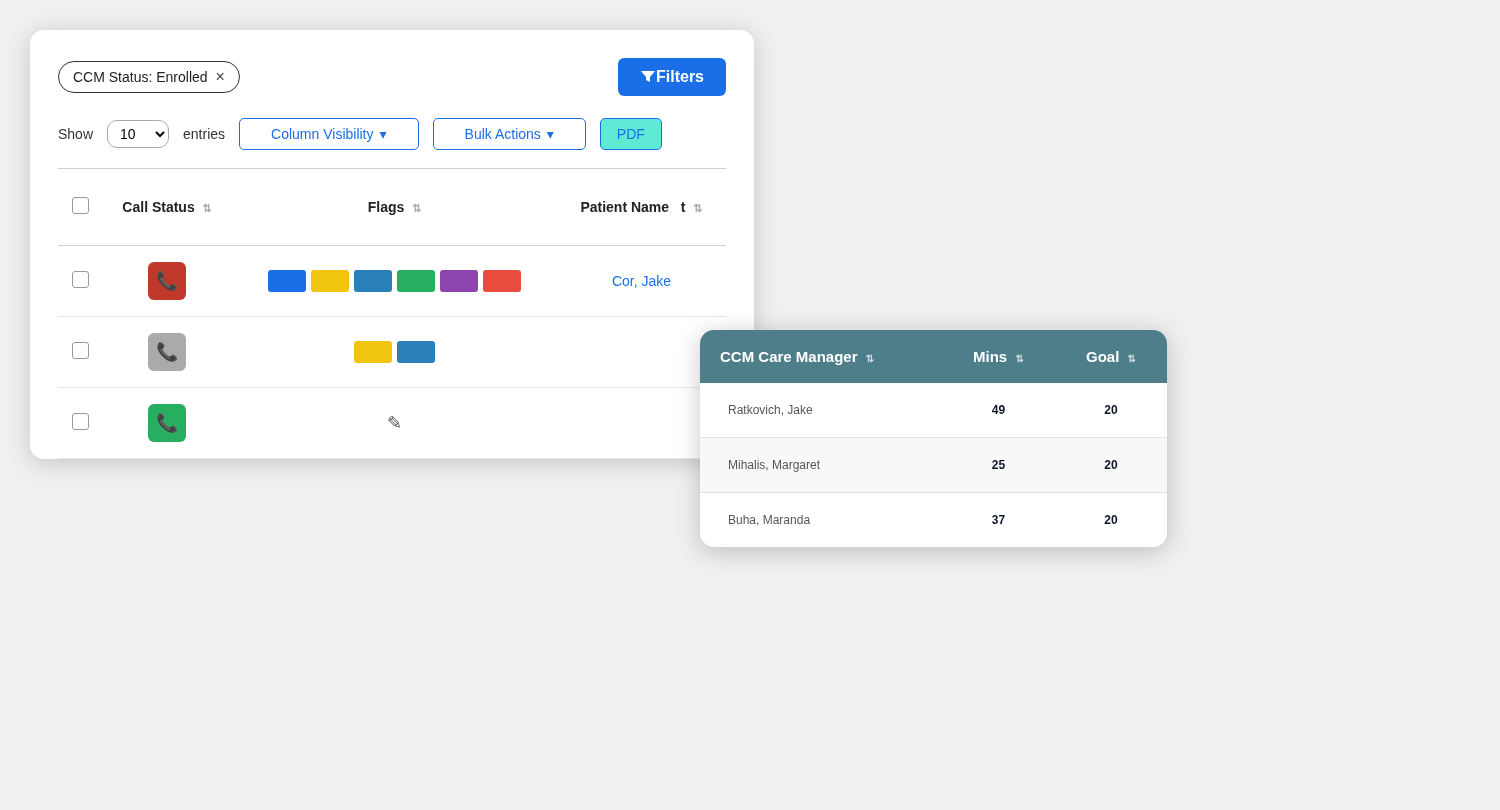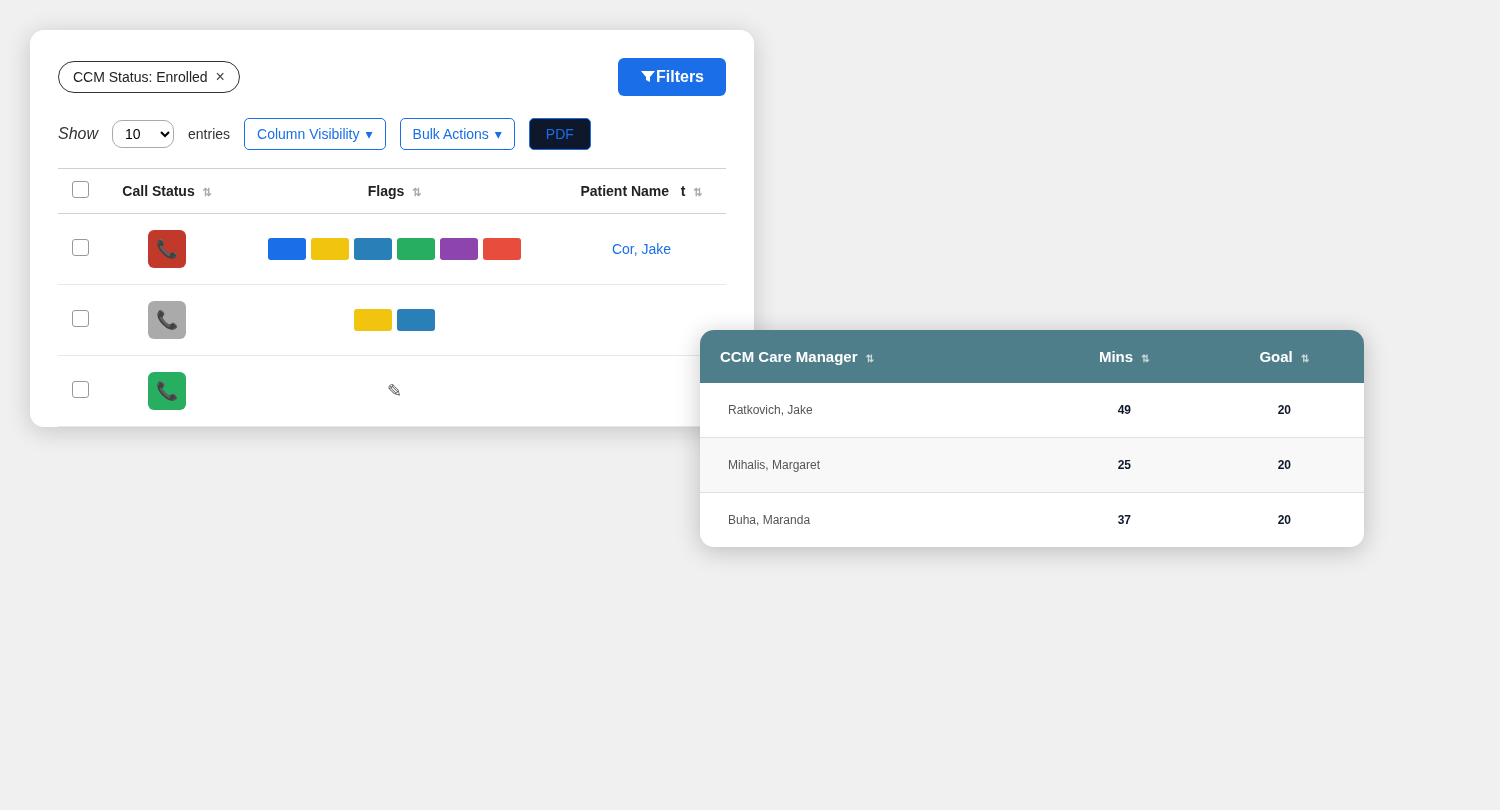--- a/index.html
+++ b/index.html
@@ -23,21 +23,21 @@
       box-shadow: 0 4px 24px rgba(0,0,0,0.18);
       padding: 28px 28px 0 28px;
       z-index: 2;
     }
 
     
     .card-back {
       position: absolute;
       top: 330px;
       left: 700px;
-      width: 664px;
+      width: 467px;
       background: #fff;
       border-radius: 14px;
       box-shadow: 0 4px 24px rgba(0,0,0,0.22);
       overflow: hidden;
       z-index: 3;
     }
 
     
     .filter-row {
       display: flex;
@@ -76,68 +76,67 @@
     }
 
     
     .toolbar-row {
       display: flex;
       align-items: center;
       gap: 14px;
       margin-bottom: 18px;
     }
     .show-label {
-      font-size: 16px;
+      font-size: 14px;
       color: #333;
-      font-style: italic;
     }
     .entries-select {
       border: 1.5px solid #aaa;
       border-radius: 10px;
       padding: 4px 8px;
       font-size: 14px;
       background: #fff;
       cursor: pointer;
     }
     .entries-label {
       font-size: 14px;
       color: #333;
     }
     .toolbar-btn {
       border: 1.5px solid #1a6fe8;
       border-radius: 5px;
       background: #fff;
       color: #1a6fe8;
-      padding: 7px 12px;
+      padding: 7px 31px;
       font-size: 14px;
       cursor: pointer;
       display: flex;
       align-items: flex-end;
       gap: 6px;
     }
     .toolbar-btn-pdf {
       border: 1.5px solid #1a6fe8;
       border-radius: 5px;
-      background: #0f172a;
+      background: #5eead4;
       color: #1a6fe8;
       padding: 7px 16px;
       font-size: 14px;
       cursor: pointer;
     }
 
     
     .table-front {
       width: 100%;
       border-collapse: collapse;
       font-size: 14px;
     }
     .table-front th {
       border-top: 1.5px solid #d0d0d0;
       border-bottom: 1.5px solid #d0d0d0;
-      padding: 12px 10px;
+      padding: 28px 10px;
       text-align: center;
       font-weight: bold;
       color: #222;
       background: #fff;
       white-space: nowrap;
     }
     .table-front td {
       border-bottom: 1.5px solid #e8e8e8;
       padding: 16px 10px;
       text-align: center;

